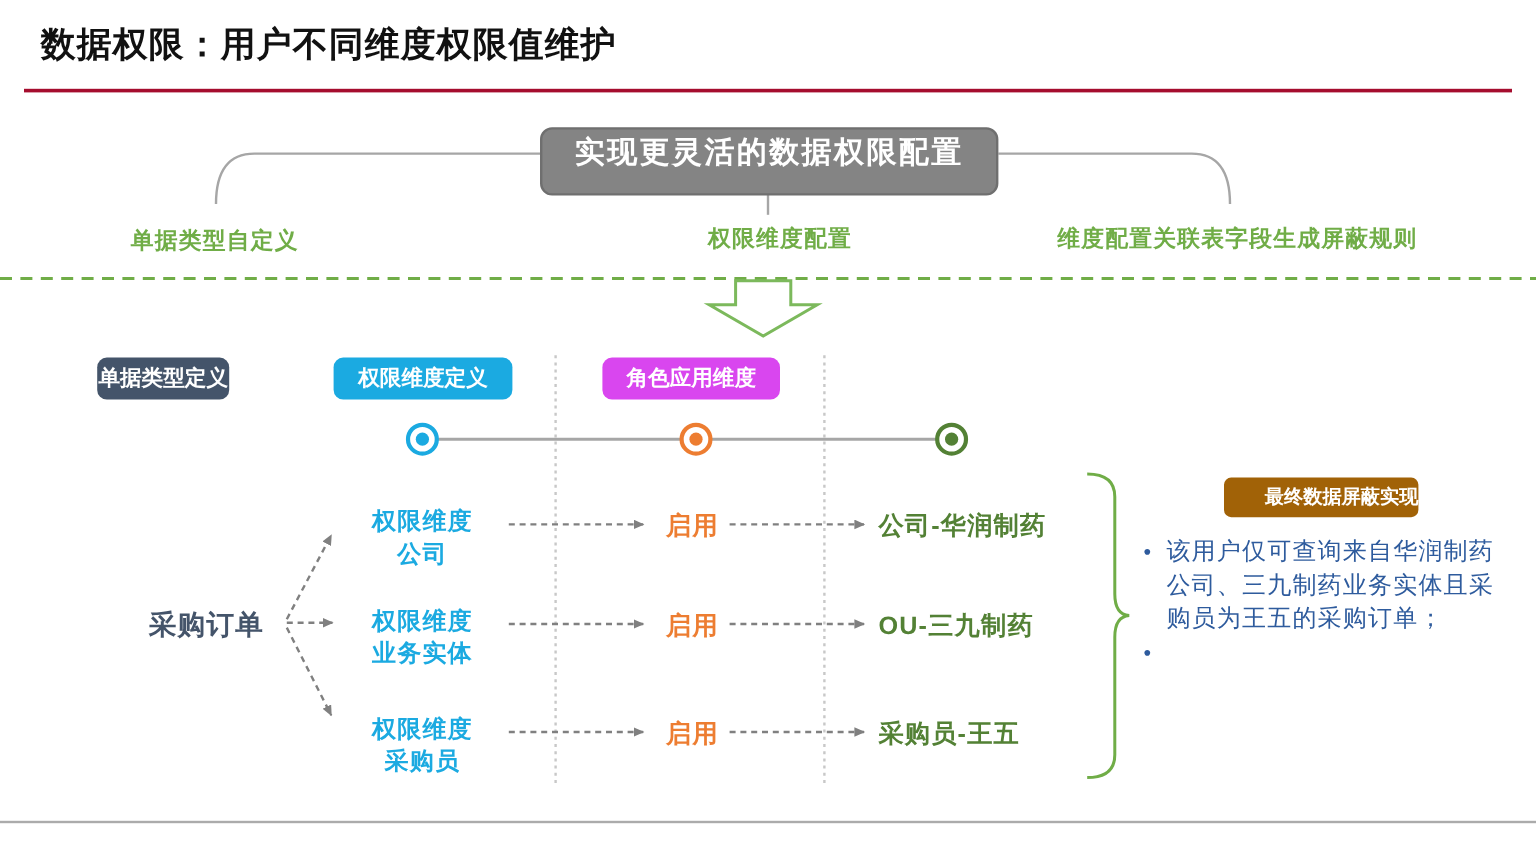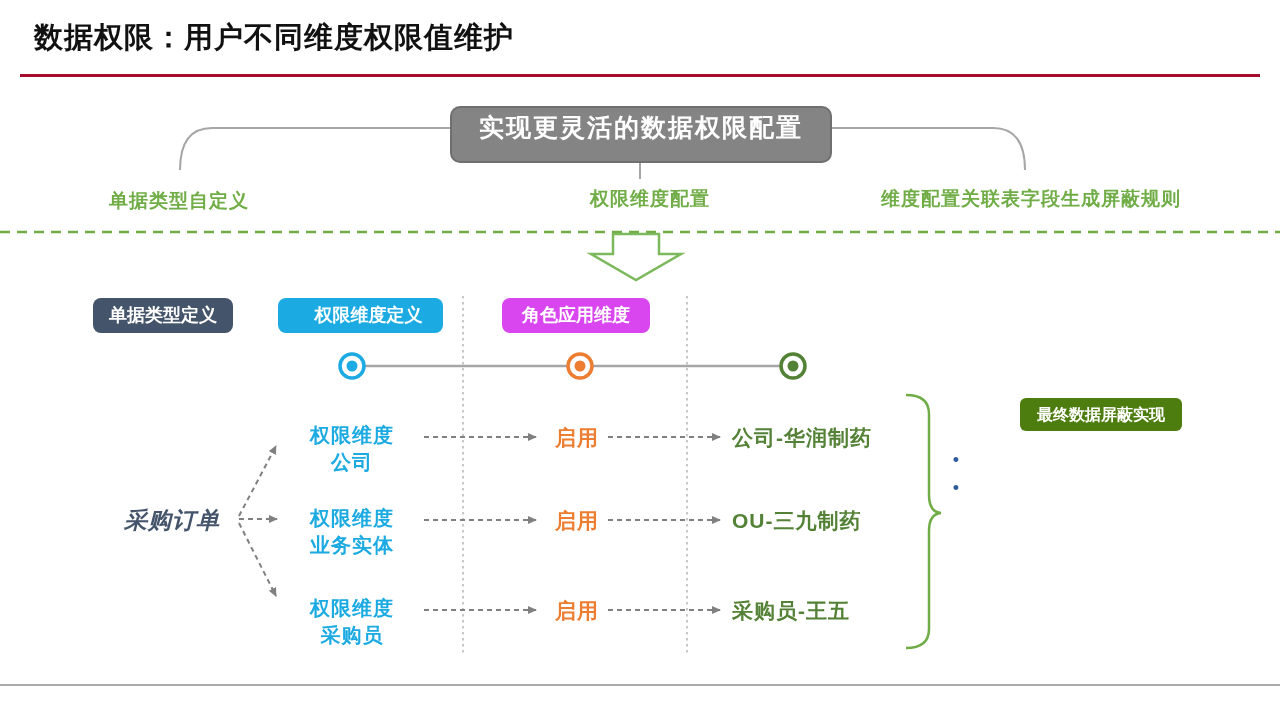--- a/index.html
+++ b/index.html
@@ -20,45 +20,45 @@
   }
   .branch-label{top:186px;font-size:19px;font-weight:bold;color:#70AD47;letter-spacing:1px;}
   .branch-1{left:179px;top:188px;}
   .branch-2{left:650px;}
   .branch-3{left:1031px;}
 
   .col-box{
     top:298px;height:35px;line-height:35px;border-radius:8px;
     color:#ffffff;font-size:18px;font-weight:bold;text-align:center;white-space:nowrap;
   }
-  .col-1{left:93px;width:140px;background:#44546A;}
-  .col-2{left:278px;width:149px;background:#1BAAE1;padding-left:16px;}
+  .col-1{left:81px;width:110px;background:#44546A;}
+  .col-2{left:278px;width:149px;background:#1BAAE1;}
   .col-3{left:502px;width:148px;background:#d946ef;}
   .col-4{left:710px;width:222px;background:#598234;}
 
-  .source-label{left:172px;top:505px;font-size:23px;font-weight:bold;color:#44546A;letter-spacing:1px;font-style:italic;}
+  .source-label{left:172px;top:505px;font-size:23px;font-weight:bold;color:#44546A;letter-spacing:1px;}
 
   .dim-item{left:352px;width:160px;font-size:20px;font-weight:bold;color:#1BAAE1;line-height:27px;letter-spacing:1px;margin-top:12px;}
   .dim-1{top:410px;}
   .dim-2{top:493px;}
   .dim-3{top:583px;}
 
   .status-item{left:577px;font-size:21px;font-weight:bold;color:#ED7D31;letter-spacing:1px;}
   .st-1{top:424px;}
   .st-2{top:507px;}
   .st-3{top:597px;}
 
   .value-item{left:732px;font-size:21px;font-weight:bold;color:#538135;letter-spacing:1px;white-space:nowrap;}
   .val-1{top:424px;}
   .val-2{top:507px;}
   .val-3{top:597px;}
 
   .result-title-box{
     left:1020px;top:398px;width:162px;height:33px;line-height:33px;
-    background:#4d7c0f;border-radius:6px;color:#ffffff;font-size:16px;font-weight:bold;text-align:center;
+    background:#a16207;border-radius:6px;color:#ffffff;font-size:16px;font-weight:bold;text-align:right;
   }
   .result-bullets{left:940px;top:446px;width:322px;color:#2E5B9D;font-size:20px;line-height:28px;}
   .bullet-row{display:flex;}
   .bullet-dot{width:32px;flex:0 0 32px;text-align:center;font-size:18px;}
   .bullet-text{flex:0 0 282px;width:282px;letter-spacing:1px;}
 
   .bottom-line{left:0;top:684px;width:1280px;height:2px;background:#ABABAB;}
 
   svg.bg{position:absolute;left:0;top:0;z-index:0;}
   .layer{position:absolute;left:0;top:0;width:1280px;height:720px;z-index:1;pointer-events:none;}
@@ -160,20 +160,21 @@
       <div>权限维度</div>
       <div>采购员</div>
     </div>
     <div class="abs ctr status-item st-3">启用</div>
     <div class="abs value-item val-3">采购员-王五</div>
 
     <div class="abs result-title-box">最终数据屏蔽实现</div>
     <div class="abs result-bullets">
       <div class="bullet-row">
         <span class="bullet-dot">•</span>
+        <span class="bullet-text">该用户仅可查询来自华润制药公司、三九制药业务实体且采购员为王五的采购订单；</span>
       </div>
       <div class="bullet-row">
         <span class="bullet-dot">•</span>
       </div>
     </div>
 
     <div class="abs bottom-line"></div>
   </div>
 </div>
 

